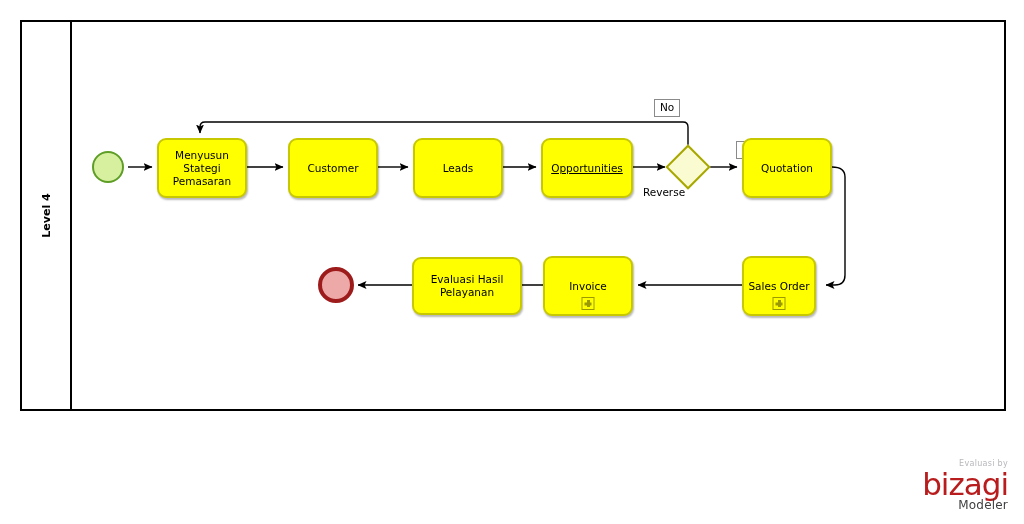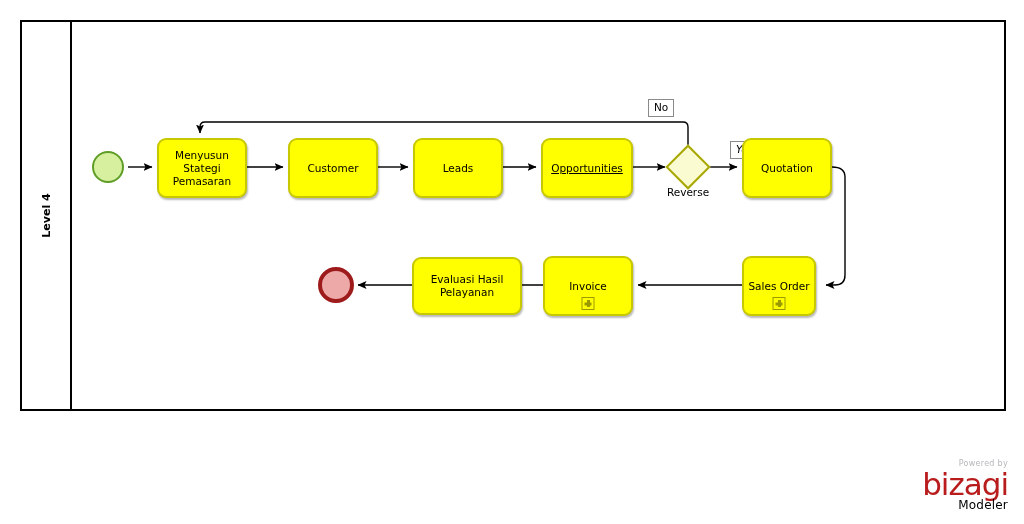--- a/index.html
+++ b/index.html
@@ -134,20 +134,21 @@
     position: absolute;
     box-sizing: border-box;
     background: #ffffff;
     border: 1px solid #8a8a8a;
     font-size: 10.5px;
     color: #000000;
     padding: 1px 5px 2px 5px;
     white-space: nowrap;
     font-family: "DejaVu Sans", sans-serif;
     line-height: 13px;
+    margin-left: 6px;
   }
   
   .flows {
     position: absolute;
     left: 0;
     top: 0;
     width: 1024px;
     height: 524px;
     pointer-events: none;
   }
@@ -166,21 +167,21 @@
   }
   .wm-bizagi {
     font-size: 31px;
     color: #b91c1c;
     line-height: 30px;
     letter-spacing: -1px;
     font-weight: normal;
   }
   .wm-modeler {
     font-size: 12px;
-    color: #000000;
+    color: #404040;
     line-height: 13px;
     letter-spacing: 0.2px;
   }
 </style>
 </head>
 <body>
 
 <div id="canvas">
 
   <div class="pool" style="left:20px; top:20px; width:986px; height:391px;">
@@ -233,21 +234,21 @@
 
   <div class="task" style="left:288px; top:138px; width:90px; height:60px;">
     <span class="task-label">Customer</span>
   </div>
 
   <div class="task" style="left:541px; top:138px; width:92px; height:60px;text-decoration:underline;">
     <span class="task-label">Opportunities</span>
   </div>
 
   <div class="gateway" style="left:672px; top:151px; width:32px; height:32px;"></div>
-  <div class="gateway-label" style="left:652px; top:186px; width:72px;">Reverse</div>
+  <div class="gateway-label" style="left:628px; top:186px; width:72px;">Reverse</div>
 
   <div class="flow-label" style="left:648px; top:99px;">No</div>
 
   <div class="flow-label" style="left:730px; top:141px;font-style:italic;">Ye</div>
 
   <div class="task" style="left:742px; top:138px; width:90px; height:60px;align-items:center;">
     <span class="task-label">Quotation</span>
   </div>
 
   <div class="task" style="left:742px; top:256px; width:74px; height:60px;">
@@ -261,18 +262,18 @@
   </div>
 
   <div class="task" style="left:412px; top:257px; width:110px; height:58px;">
     <span class="task-label">Evaluasi Hasil
 Pelayanan</span>
   </div>
 
   <div class="event event-end" style="left:318px; top:267px; width:36px; height:36px;"></div>
 
   <div class="watermark" style="right:16px; bottom:12px;">
-    <div class="wm-powered">Powered by</div>
+    <div class="wm-powered">Evaluasi by</div>
     <div class="wm-bizagi">bizagi</div>
     <div class="wm-modeler">Modeler</div>
   </div>
 
 </div>
 
 </body></html>

